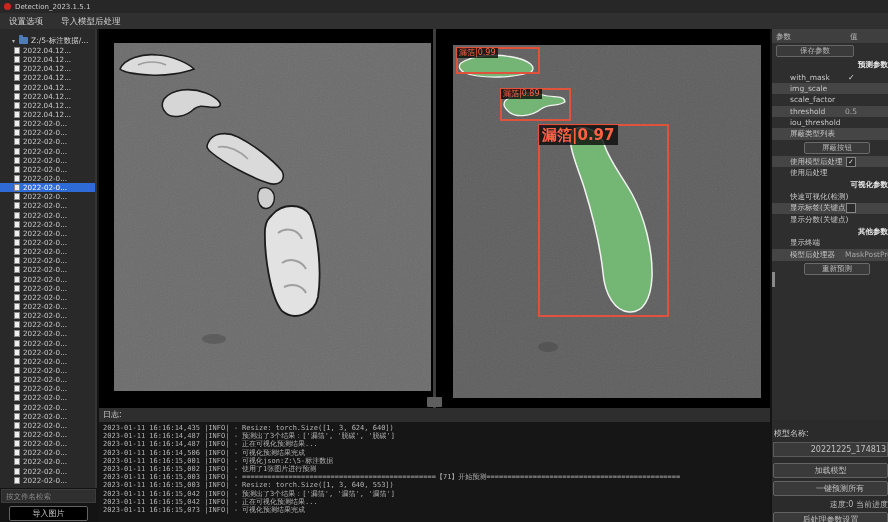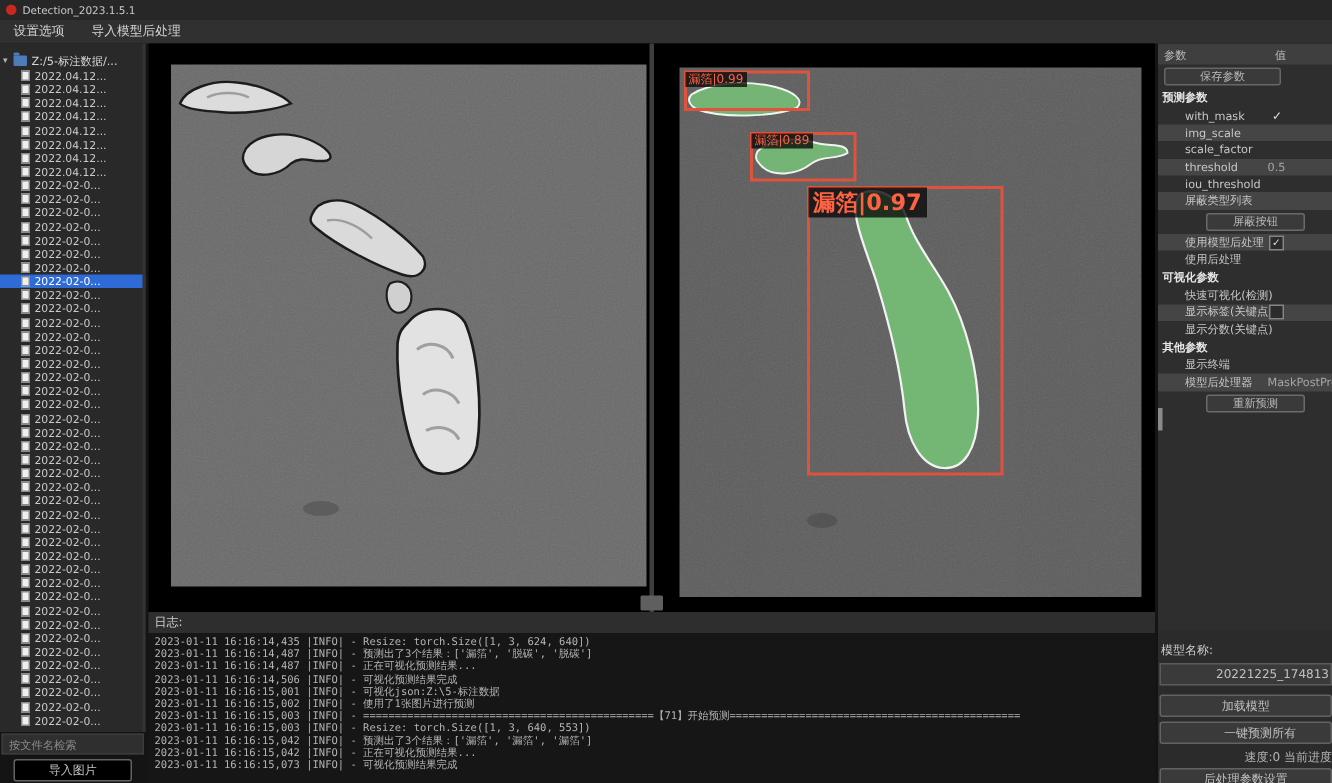--- a/index.html
+++ b/index.html
@@ -11,21 +11,21 @@
   .titlebar { left:0; top:0; width:888px; height:13px; background:#272727;
               display:flex; align-items:center; }
   .appicon { width:7px; height:7px; border-radius:50%; background:#c8281e; margin:0 4px 0 4px; }
   .apptitle { font-size:7px; color:#c9c9c9; }
   .menubar { left:0; top:13px; width:888px; height:16px; background:#303030;
              display:flex; align-items:center; }
   .menuitem { font-size:8.5px; color:#d2d2d2; padding:0 9px; height:16px; line-height:16px; }
 
   
   .treepanel { left:0; top:29px; width:97px; height:459px; background:#292929; overflow:hidden; }
-  .troot { display:flex; align-items:center; height:11px; margin-top:6px; padding-left:2px;
+  .troot { display:flex; align-items:center; height:11px; margin-top:6px; padding-left:12px;
            font-size:7.5px; color:#d5d5d5; white-space:nowrap; }
   .arrow { font-size:6px; color:#b5b5b5; width:7px; }
   .folder { width:9px; height:7px; background:#4d7cb8; border-radius:1px; margin-right:3px;
             position:relative; flex:none; }
   .folder:before { content:""; position:absolute; left:0; top:-2px; width:4px; height:2px;
                    background:#4d7cb8; border-radius:1px 1px 0 0; }
   .treelist { }
   .titem { display:flex; align-items:center; height:9.15px; padding-left:14px;
            font-size:7.2px; color:#c9c9c9; white-space:nowrap; }
   .titem.selected { background:#2e6bd6; color:#ffffff; }
@@ -68,21 +68,21 @@
   .pheader { height:14px; background:#3f3f3f; position:relative; font-size:7.5px; color:#bdbdbd; }
   .pheader .h1 { position:absolute; left:4px; top:3px; }
   .pheader .h2 { position:absolute; left:78px; top:3px; }
   .saverow { height:16px; position:relative; }
   .savebtn { position:absolute; left:4px; top:2px; width:78px; height:12px; background:#3a3a3a;
              border:1px solid #666666; border-radius:2px; color:#b9b9b9; font-size:7.5px;
              text-align:center; line-height:10px; }
   .prow { position:relative; display:flex; align-items:center; height:11.4px;
           padding-left:18px; font-size:7.5px; color:#c6c6c6; white-space:nowrap; }
   .prow.hl { background:#454545; }
-  .prow.section { padding-left:3px; font-weight:bold; color:#e6e6e6; height:12.5px; }
+  .prow.section { padding-left:3px; font-weight:bold; color:#e6e6e6; height:12.5px;justify-content:flex-end; }
   .pvalue { position:absolute; left:73px; color:#a5a5a5; }
   .pcheck { position:absolute; left:76px; color:#dedede; font-size:8px; }
   .prow.boxtick .pcheck, .prow.boxempty .pcheck {
       left:74px; width:10px; height:10px; border:1px solid #858585; background:#2b2b2b;
       font-size:7px; line-height:8px; text-align:center; }
   .prow.btnrow { height:16px; padding-left:16px; }
   .prow.btnrow .plabel { margin-left:16px; width:66px; height:12px; line-height:10px;
       text-align:center; background:#3a3a3a; border:1px solid #6a6a6a; border-radius:2px;
       color:#b9b9b9; }
   .pscroll { left:772px; top:272px; width:3px; height:15px; background:#8a8a8a; }

